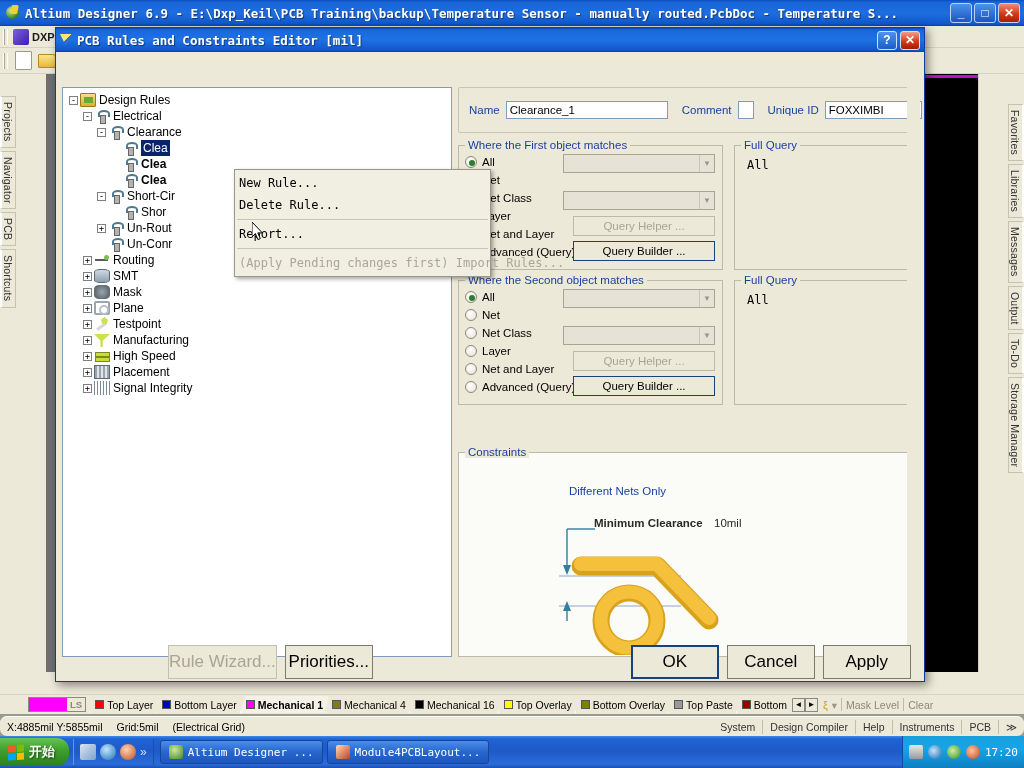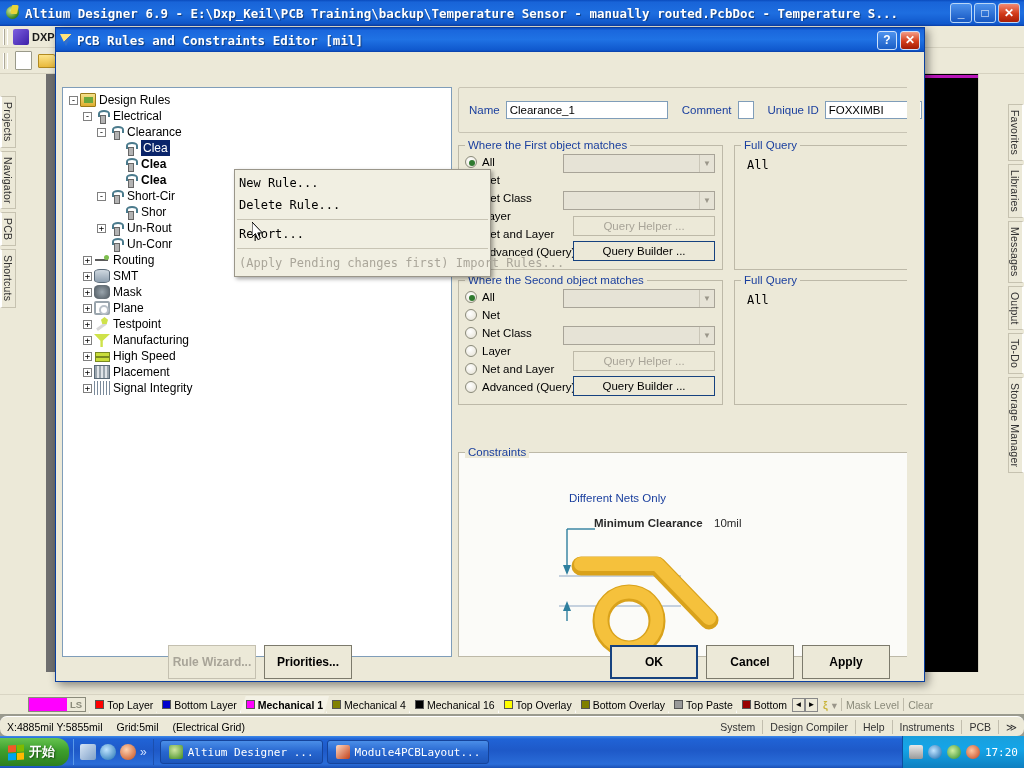--- a/index.html
+++ b/index.html
@@ -246,29 +246,29 @@
   }
   .btn.dis { color: #a8a498; border-color: #bdb9a8; }
   .btn.strong { border: 1px solid #16427f; font-weight: normal; }
 
   .queryboxcv { position: absolute; border: 1px solid #bdb9a8; background: transparent; }
   .qb-inner { position: absolute; left: 4px; top: 6px; right: 4px; bottom: 4px; background: #ece9d8; }
   .qtext { font-family: "DejaVu Sans Mono", monospace; font-size: 12px; color: #000; padding: 6px 8px; }
 
   .constraints { position: absolute; left: 0; top: 365px; width: 462px; height: 205px; border: 1px solid #bdb9a8; background: #fbfbf8; }
   .cn-title { position: absolute; top: -7px; left: 6px; background: #ece9d8; padding: 0 3px; font-size: 11.5px; color: #1a3f9e; }
-  .cn-diff { position: absolute; left: 110px; top: 39px; font-size: 11.5px; color: #1a3f9e; }
+  .cn-diff { position: absolute; left: 110px; top: 32px; font-size: 11.5px; color: #1a3f9e; }
   .cn-minlbl { position: absolute; left: 135px; top: 64px; font-size: 11.5px; font-weight: bold; color: #2a2a2a; }
   .cn-minval { position: absolute; left: 255px; top: 64px; font-size: 11.5px; color: #2a2a2a; }
 
   
   .dlg-footer { position: absolute; left: 0; bottom: 0; width: 868px; height: 42px;
                 display: flex; align-items: center; padding: 0 12px; gap: 8px; }
   .fbtn { height: 34px; min-width: 88px; background: #ece9d8; border: 1px solid #7c7a6c;
-          font-size: 12px; display: flex; align-items: center; justify-content: center; font-weight: bold; }
+          font-size: 17px; display: flex; align-items: center; justify-content: center; }
   .fbtn.dis { color: #a8a498; border-color: #c4c0b0; }
   .fbtn.default { border: 2px solid #16427f; }
 
   
   .ctxmenu {
     position: absolute; left: 178px; top: 117px; width: 257px;
     background: #f1efe2; border: 1px solid #9a968a; box-shadow: 2px 2px 4px rgba(0,0,0,.35);
     padding: 2px 0; z-index: 50;
   }
   .ctxitem { height: 22px; display: flex; align-items: center; padding-left: 4px;

